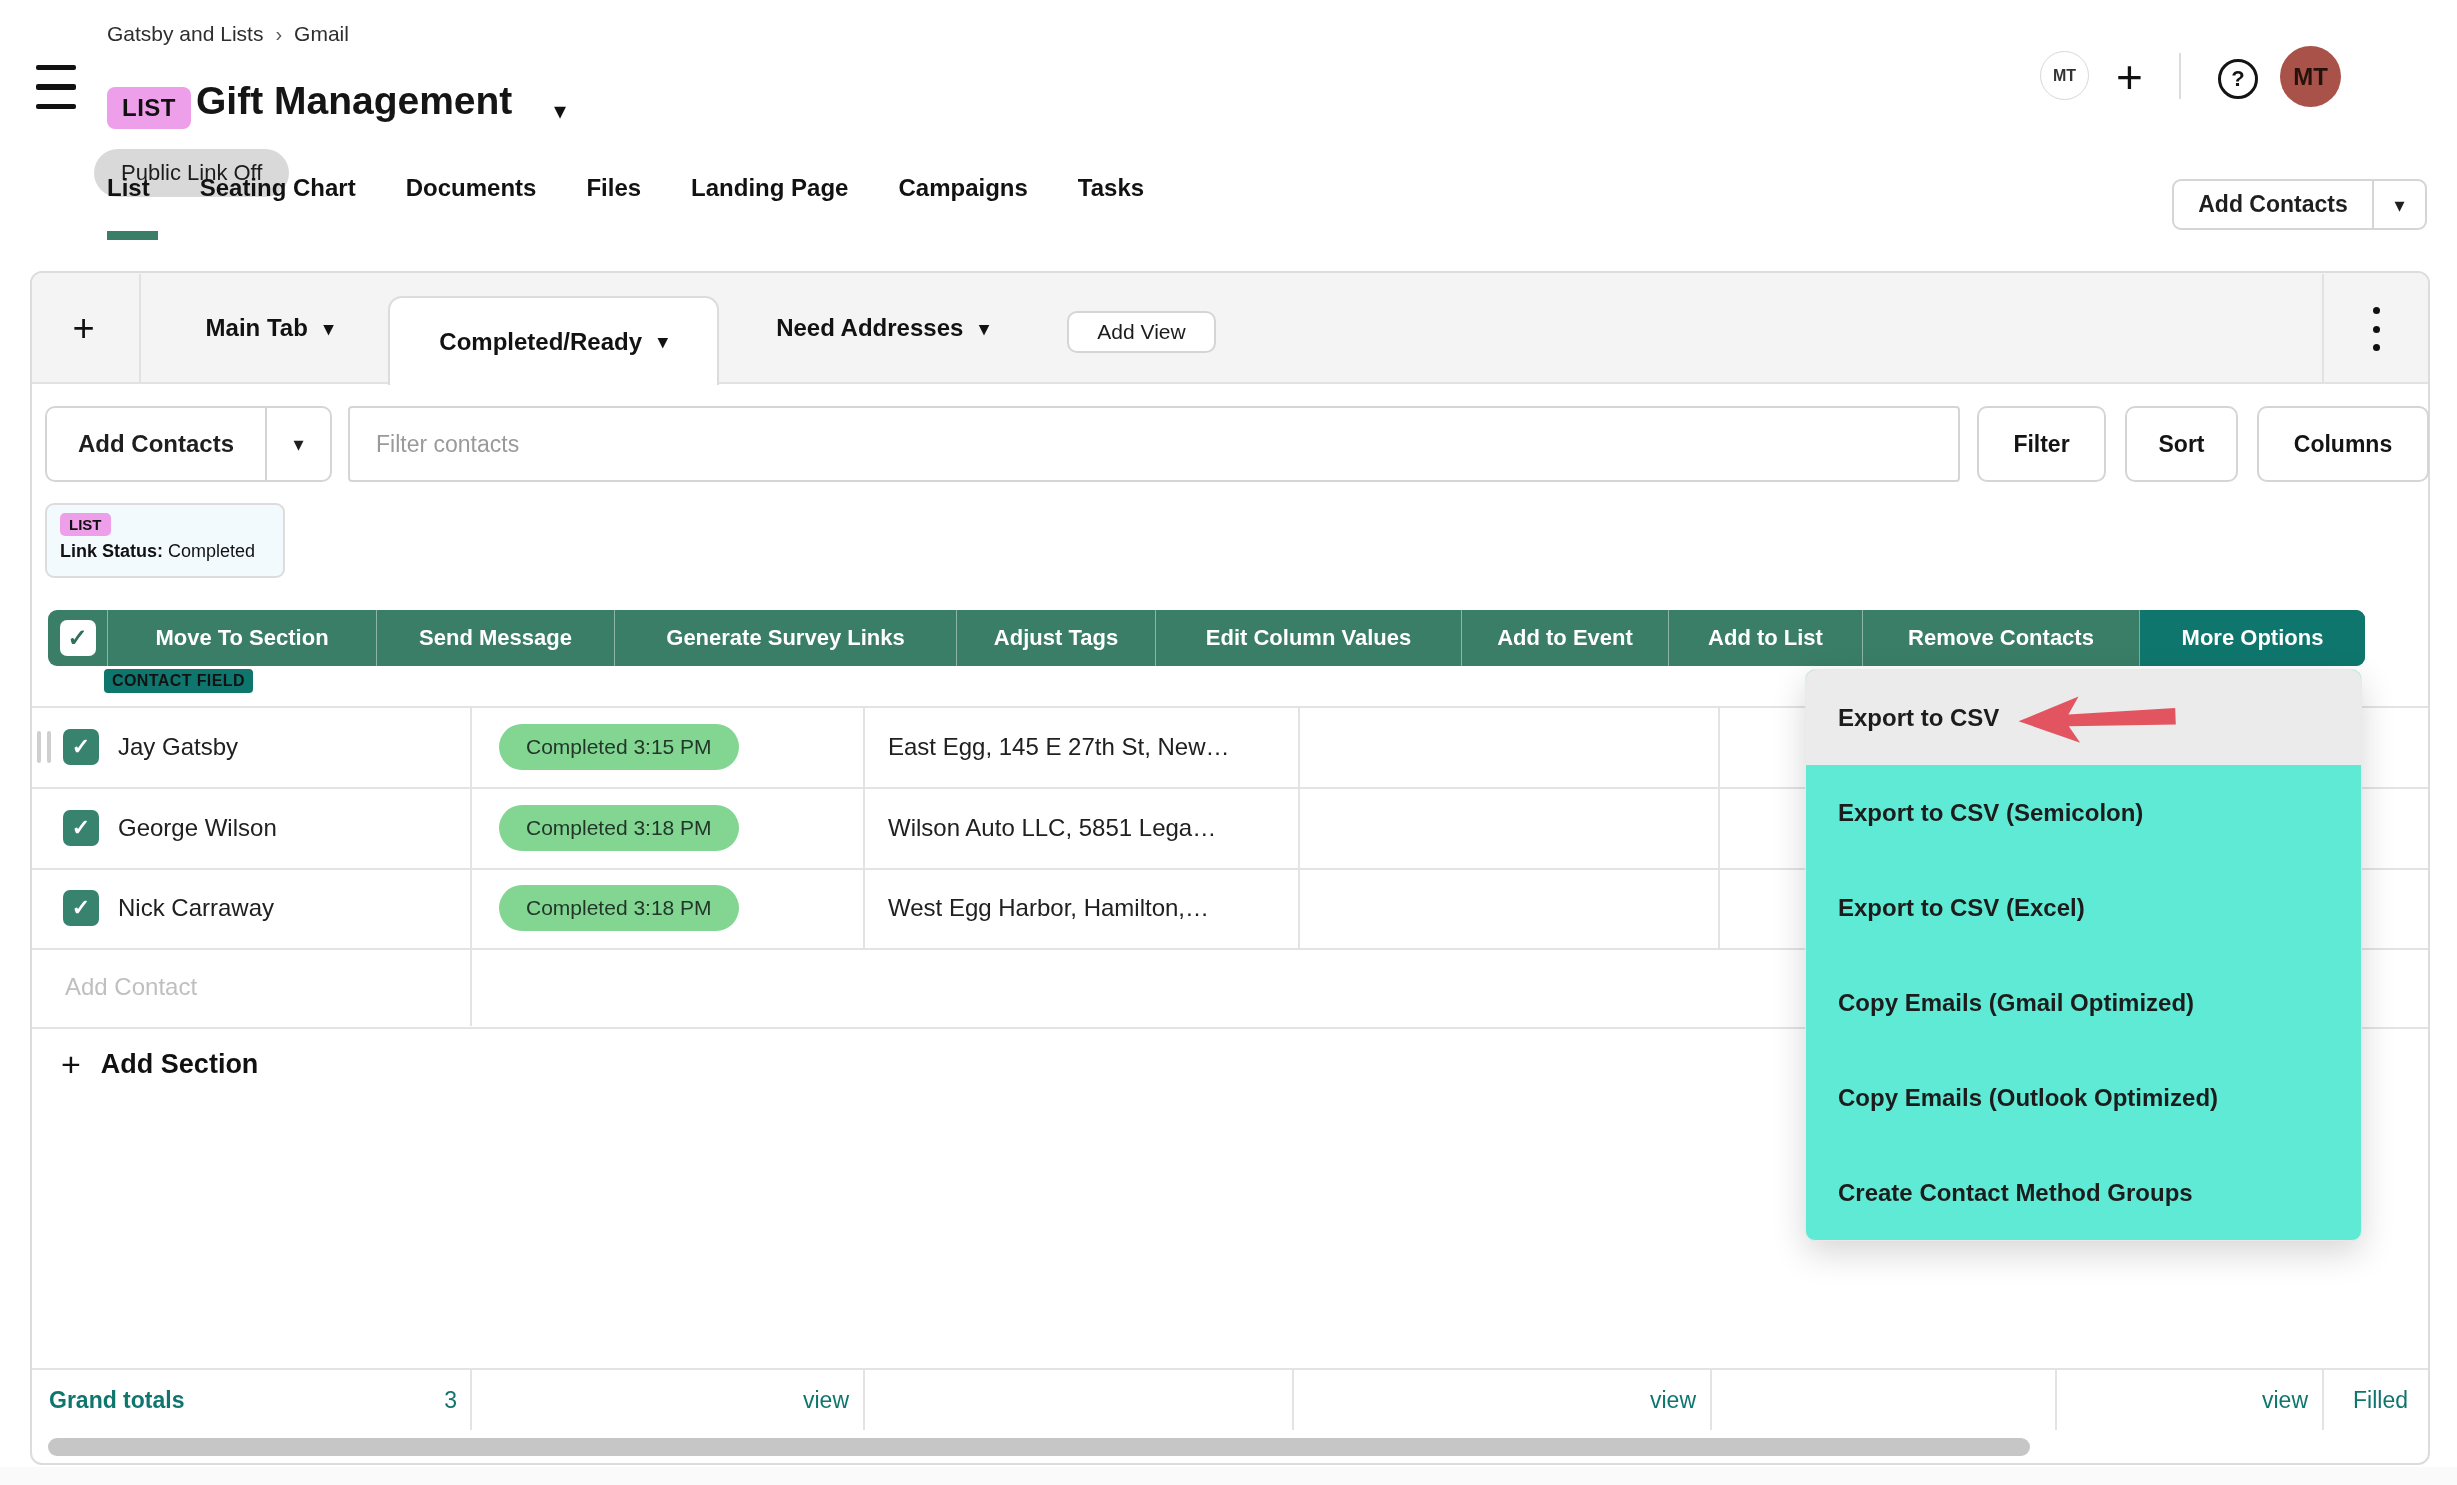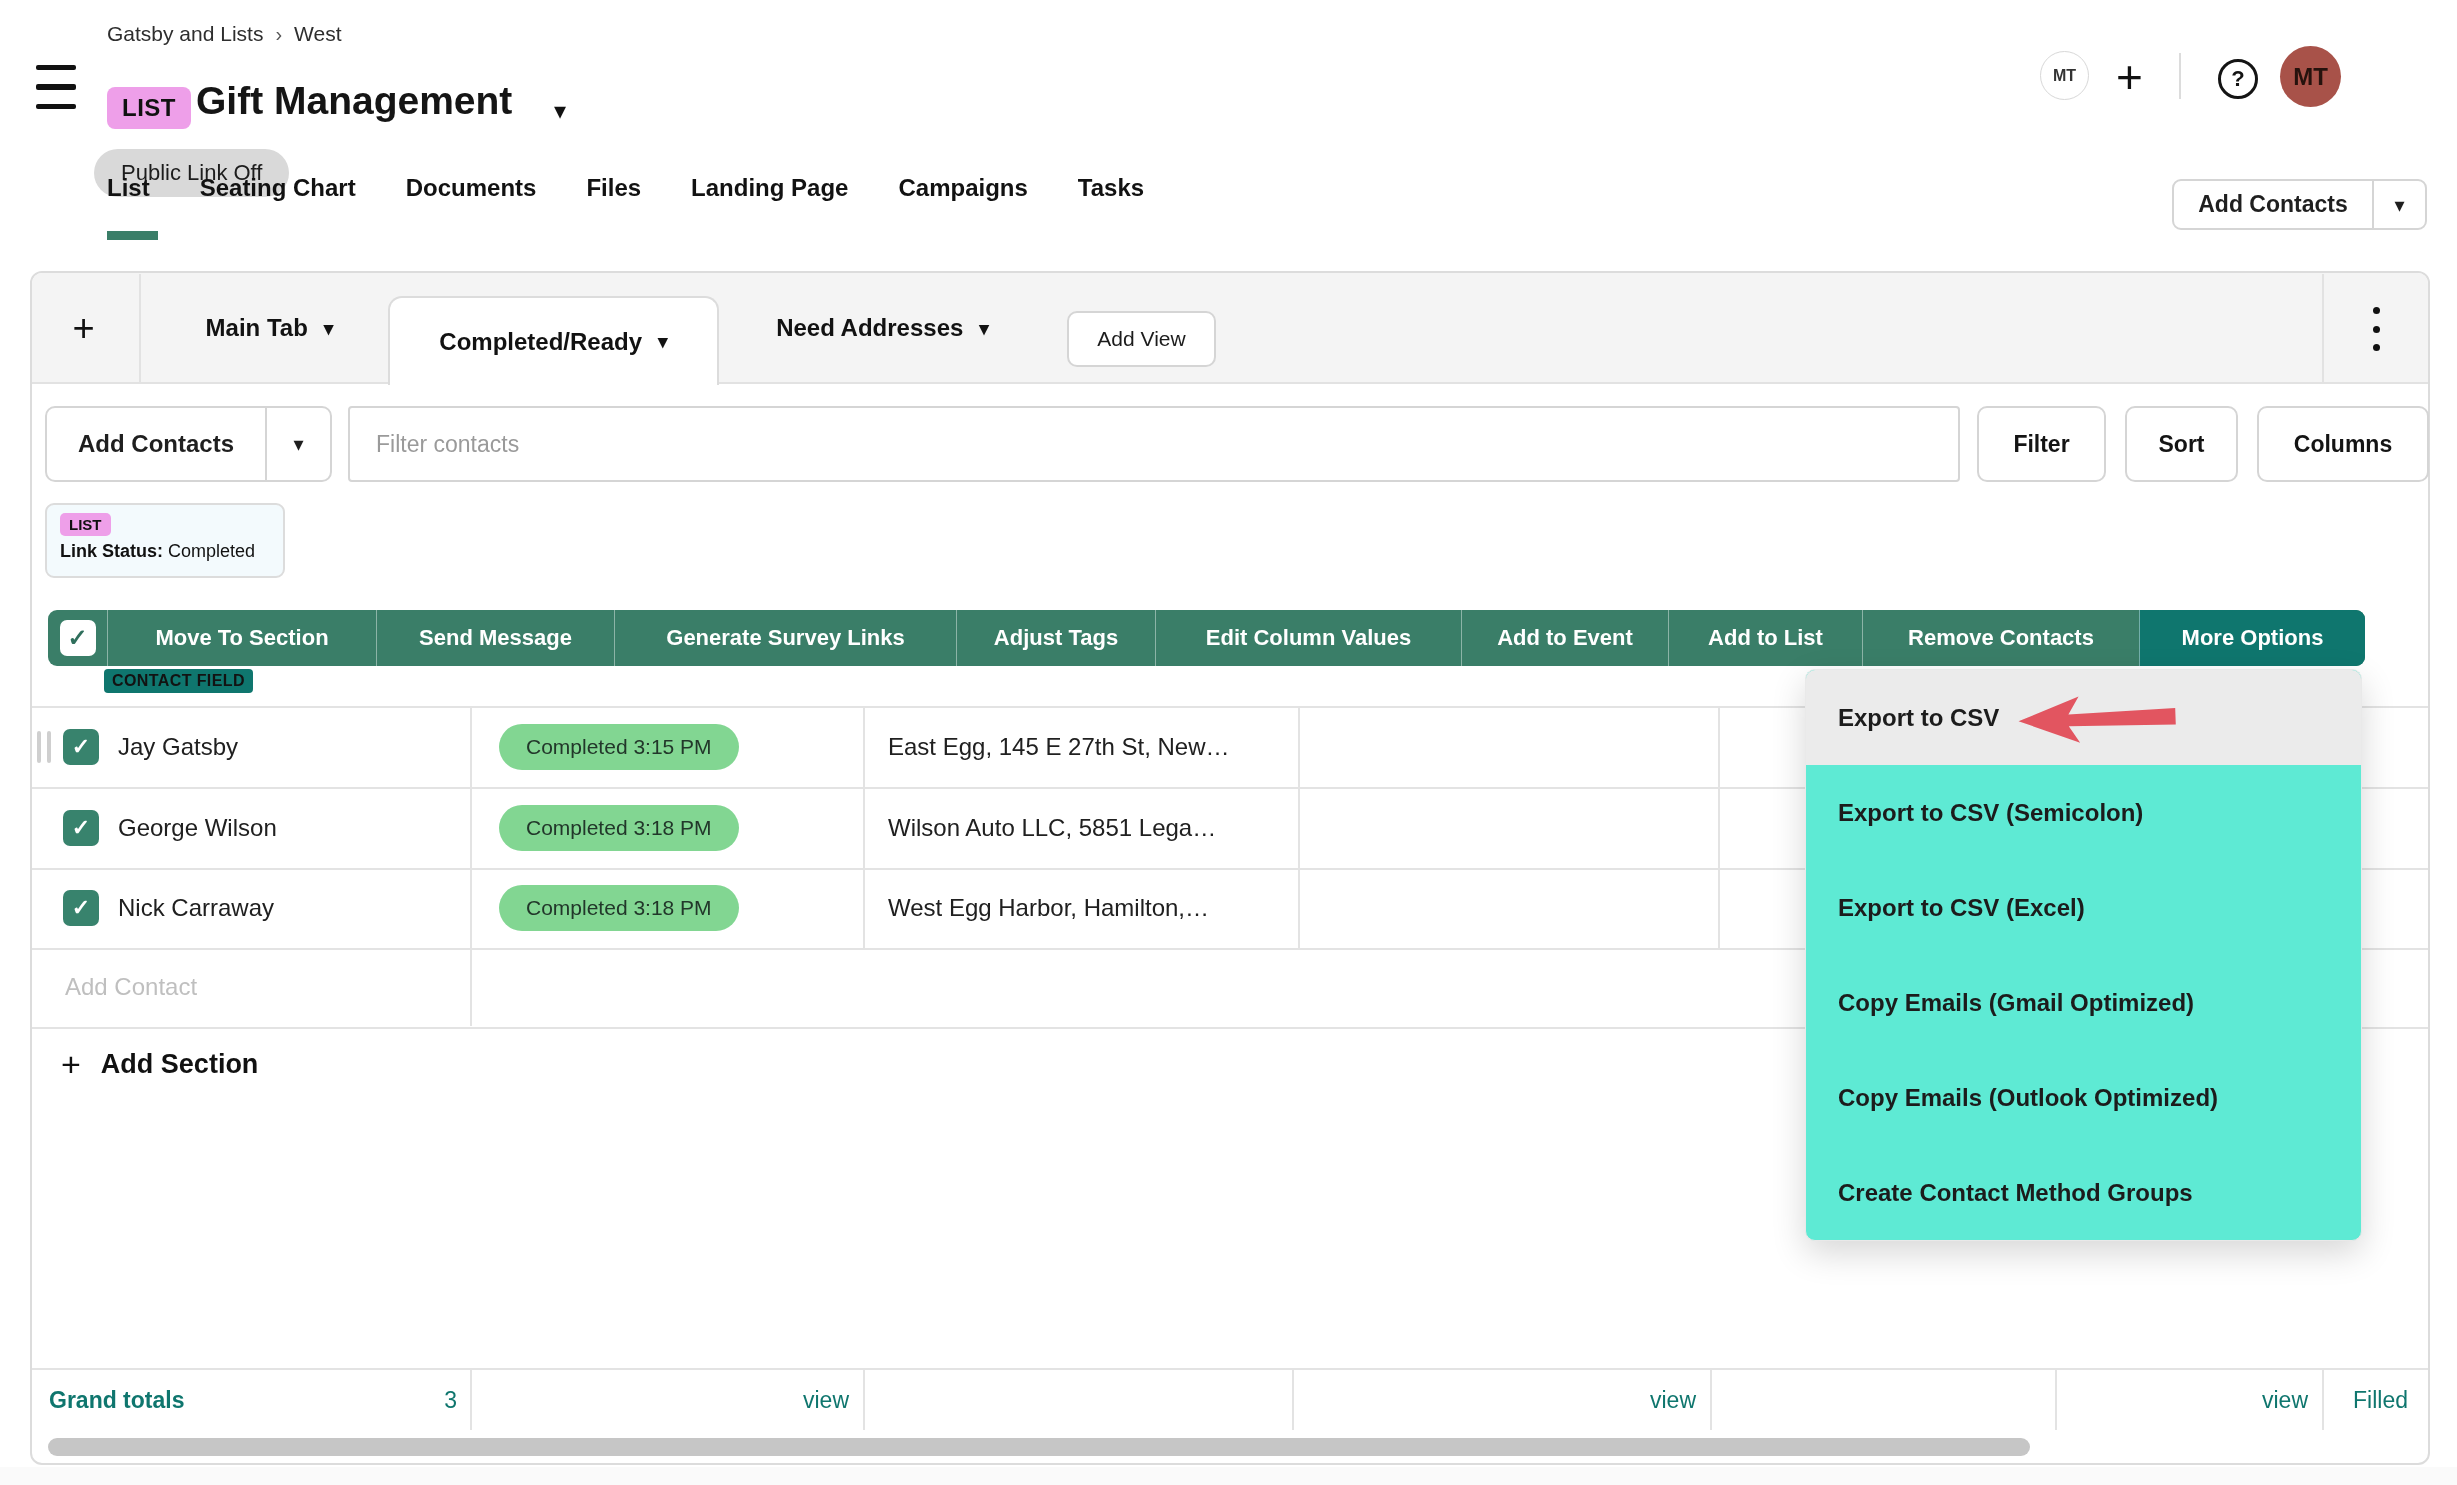--- a/index.html
+++ b/index.html
@@ -45,21 +45,21 @@
 
   .tabstrip { left:32px; top:273px; width:2396px; height:111px; background:#f4f4f4; border-radius:10px 10px 0 0; border-bottom:2px solid #e2e2e2; }
   .tab-plus { left:54px; top:301px; width:59px; height:55px; display:flex; align-items:center; justify-content:center; font-size:38px; font-weight:300; color:#111; cursor:pointer; }
   .strip-div1 { left:139px; top:274px; width:2px; height:108px; background:#e2e2e2; }
   .strip-div2 { left:2322px; top:274px; width:2px; height:108px; background:#e2e2e2; }
   .view-tab { display:flex; align-items:center; justify-content:center; gap:16px; font-size:24px; font-weight:700; color:#121212; cursor:pointer; }
   .view-tab .tri { font-size:19px; }
   .tab-main { left:158px; top:274px; width:223px; height:108px; }
   .tab-active { left:388px; top:296px; width:331px; height:89px; background:#fff; border:2px solid #dcdcdc; border-bottom:none; border-radius:14px 14px 0 0; }
   .tab-third { left:744px; top:274px; width:277px; height:108px; }
-  .add-view-btn { left:1067px; top:311px; width:149px; height:56px; background:#fff; border:2px solid #d5d5d5; border-radius:10px; display:flex; align-items:center; justify-content:center; font-size:21px; color:#1c1c1c; cursor:pointer; }
+  .add-view-btn { left:1067px; top:311px; width:149px; height:42px; background:#fff; border:2px solid #d5d5d5; border-radius:10px; display:flex; align-items:center; justify-content:center; font-size:21px; color:#1c1c1c; cursor:pointer; }
   .kebab { left:2364px; top:307px; width:24px; height:44px; display:flex; flex-direction:column; align-items:center; justify-content:space-between; cursor:pointer; }
   .kebab i { width:7px; height:7px; border-radius:50%; background:#111; }
 
   
   .tb-add-contacts { left:45px; top:406px; width:287px; height:76px; border-radius:10px; }
   .tb-add-contacts .lbl { flex:1; font-size:24px; }
   .tb-add-contacts .car { width:63px; }
   .filter-input { left:348px; top:406px; width:1612px; height:76px; border:2px solid #d5d5d5; border-radius:4px; font-size:23px; padding:16px 26px; color:#222; font-family:"Liberation Sans",sans-serif; background:#fff; }
   .filter-input::placeholder { color:#9a9a9a; }
   .pill-btn { background:#fff; border:2px solid #d5d5d5; border-radius:10px; display:flex; align-items:center; justify-content:center; font-size:23px; font-weight:700; color:#141414; cursor:pointer; height:76px; top:406px; }
@@ -123,21 +123,21 @@
 
   <div class="abs hamburger">
     <span class="bar"></span>
       <span class="bar"></span>
       <span class="bar"></span>
   </div>
 
   <div class="abs breadcrumb">
     <span>Gatsby and Lists</span>
     <span class="sep">›</span>
-    <span>West</span>
+    <span>Gmail</span>
   </div>
 
   <span class="abs list-badge">LIST</span>
   <div class="abs page-title">Gift Management</div>
   <span class="abs title-caret">▾</span>
 
   <div class="abs public-pill">Public Link Off</div>
 
   <div class="abs nav-tabs">
     <span>List</span>

